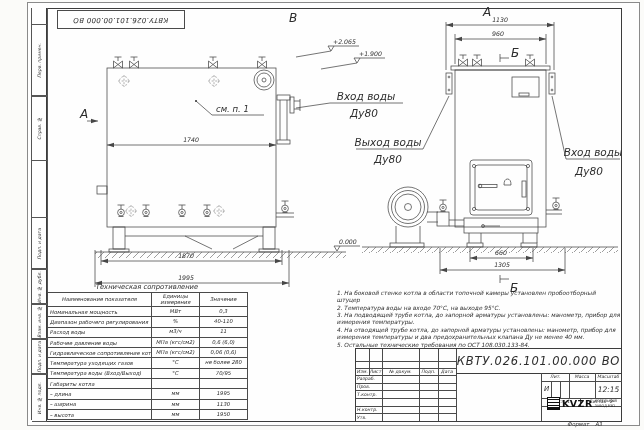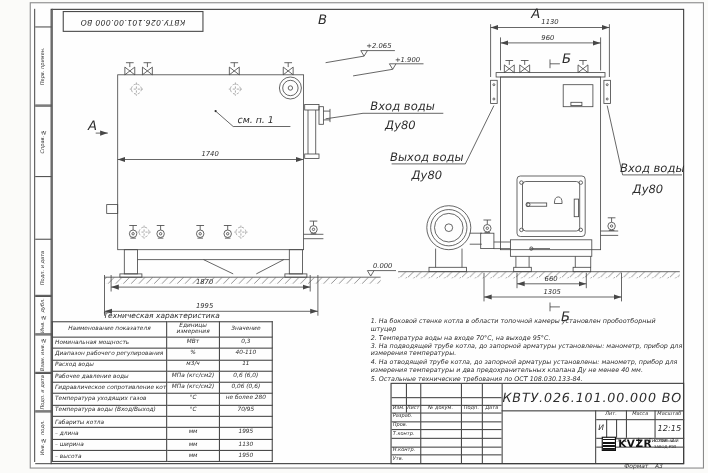--- a/index.html
+++ b/index.html
@@ -288,21 +288,21 @@
 </svg>
 
 <div class="abs" id="notes">
   <div>1.  На боковой стенке котла в области топочной камеры установлен пробоотборный штуцер</div>
   <div>2.  Температура воды на входе 70°С, на выходе 95°С.</div>
   <div>3.  На подводящей трубе котла, до запорной арматуры установлены: манометр, прибор для измерения температуры.</div>
   <div>4.  На отводящей трубе котла, до запорной арматуры установлены: манометр, прибор для измерения температуры и два предохранительных клапана Ду не менее 40 мм.</div>
   <div>5.  Остальные технические требования по ОСТ 108.030.133-84.</div>
 </div>
 
-<div class="abs" id="spec-title">Техническая характеристика</div>
+<div class="abs" id="spec-title">Техническая сопротивление</div>
 <table class="abs" id="spec">
   <colgroup>
       <col style="width:104px">
       <col style="width:48px">
       <col style="width:48px">
     </colgroup>
   <tbody>
       <tr class="hd">
     <td>Наименование показателя</td>
     <td>Единицы измерения</td>

